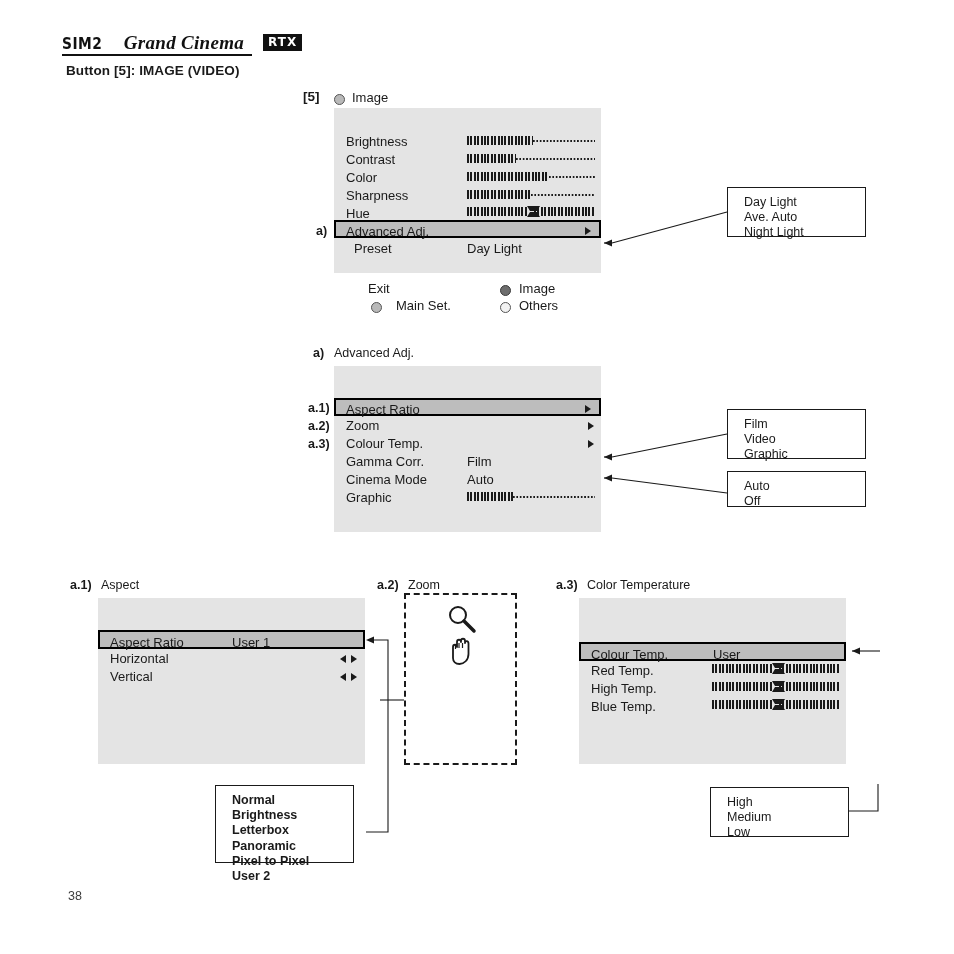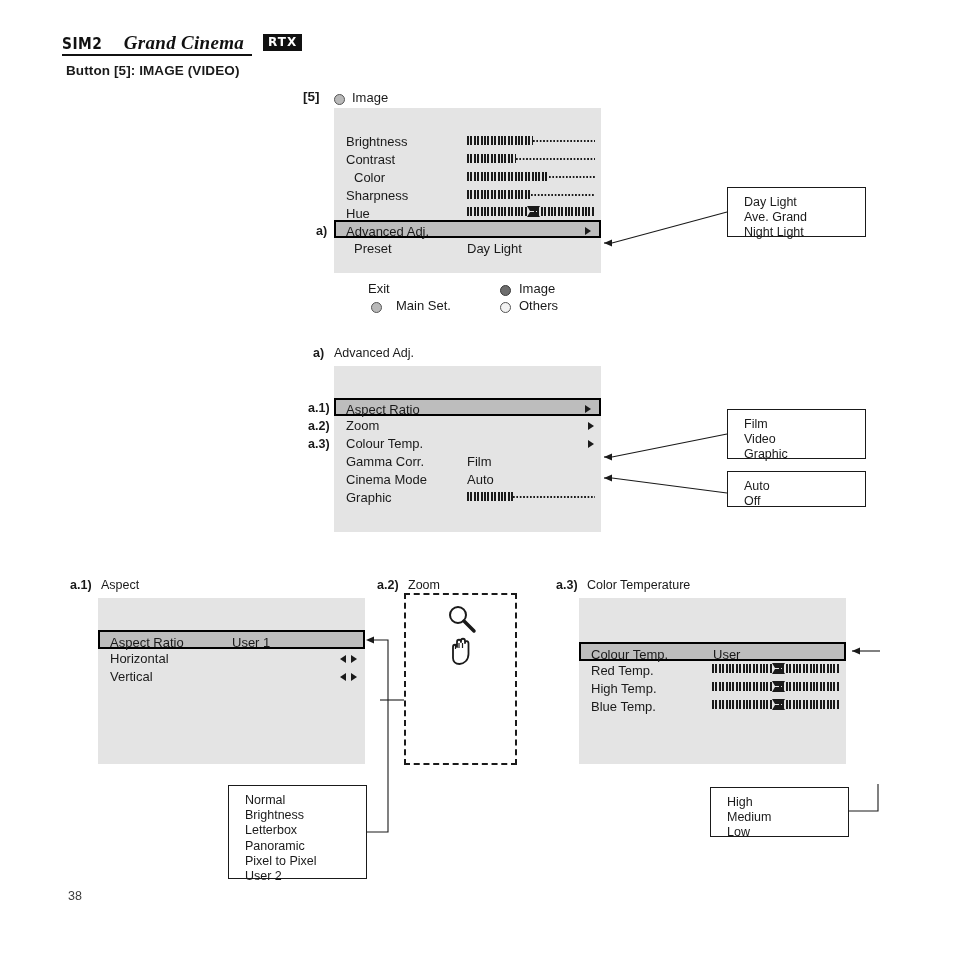--- a/index.html
+++ b/index.html
@@ -218,21 +218,21 @@
 </div>
 
 <div class="osd-row" style="left:346px; top:153px;">
   <span class="osd-label">Contrast</span>
 </div>
 <div class="bar" style="left:467px; top:154px; width:128px;">
   <span class="fill" style="width:49px;"></span>
   <span class="rest" style="width:79px;"></span>
 </div>
 
-<div class="osd-row" style="left:346px; top:171px;margin-left:8px;">
+<div class="osd-row" style="left:346px; top:171px;">
   <span class="osd-label">Color</span>
 </div>
 <div class="bar" style="left:467px; top:172px; width:128px;">
   <span class="fill" style="width:82px;"></span>
   <span class="rest" style="width:46px;"></span>
 </div>
 
 <div class="osd-row" style="left:346px; top:189px;">
   <span class="osd-label">Sharpness</span>
 </div>
@@ -272,21 +272,21 @@
   <span class="dot dark"></span>
 </div>
 <div class="abs" style="left:519px; top:281px; font-size:13px;">Image</div>
 <div class="abs" style="left:500px; top:299px;">
   <span class="dot light"></span>
 </div>
 <div class="abs" style="left:519px; top:298px; font-size:13px;">Others</div>
 
 <div class="callout" style="left:727px; top:187px; width:139px; height:50px;">
   <div>Day Light</div>
-  <div>Ave. Grand</div>
+  <div>Ave. Auto</div>
   <div>Night Light</div>
 </div>
 
 <div class="abs tag" style="left:313px; top:346px;">a)</div>
 <div class="abs cap" style="left:334px; top:346px;">Advanced Adj.</div>
 
 <div class="abs osd" style="left:334px; top:366px; width:267px; height:166px;"></div>
 
 <div class="abs tag" style="left:308px; top:401px;">a.1)</div>
 <div class="abs hl-row" style="left:334px; top:398px; width:267px; height:18px;">
@@ -358,21 +358,21 @@
 </div>
 
 <div class="osd-row" style="left:110px; top:670px;">
   <span class="osd-label">Vertical</span>
 </div>
 <div class="abs" style="left:340px; top:673px; display:flex; gap:5px; align-items:center;">
   <span class="tri-left"></span>
   <span class="tri-right"></span>
 </div>
 
-<div class="callout" style="left:228px; top:785px; width:139px; height:94px;">
+<div class="callout" style="left:215px; top:785px; width:139px; height:78px;font-weight:bold;">
   <div>Normal</div>
   <div>Brightness</div>
   <div>Letterbox</div>
   <div>Panoramic</div>
   <div>Pixel to Pixel</div>
   <div>User 2</div>
 </div>
 
 <div class="abs tag" style="left:377px; top:578px;">a.2)</div>
 <div class="abs cap" style="left:408px; top:578px;">Zoom</div>

